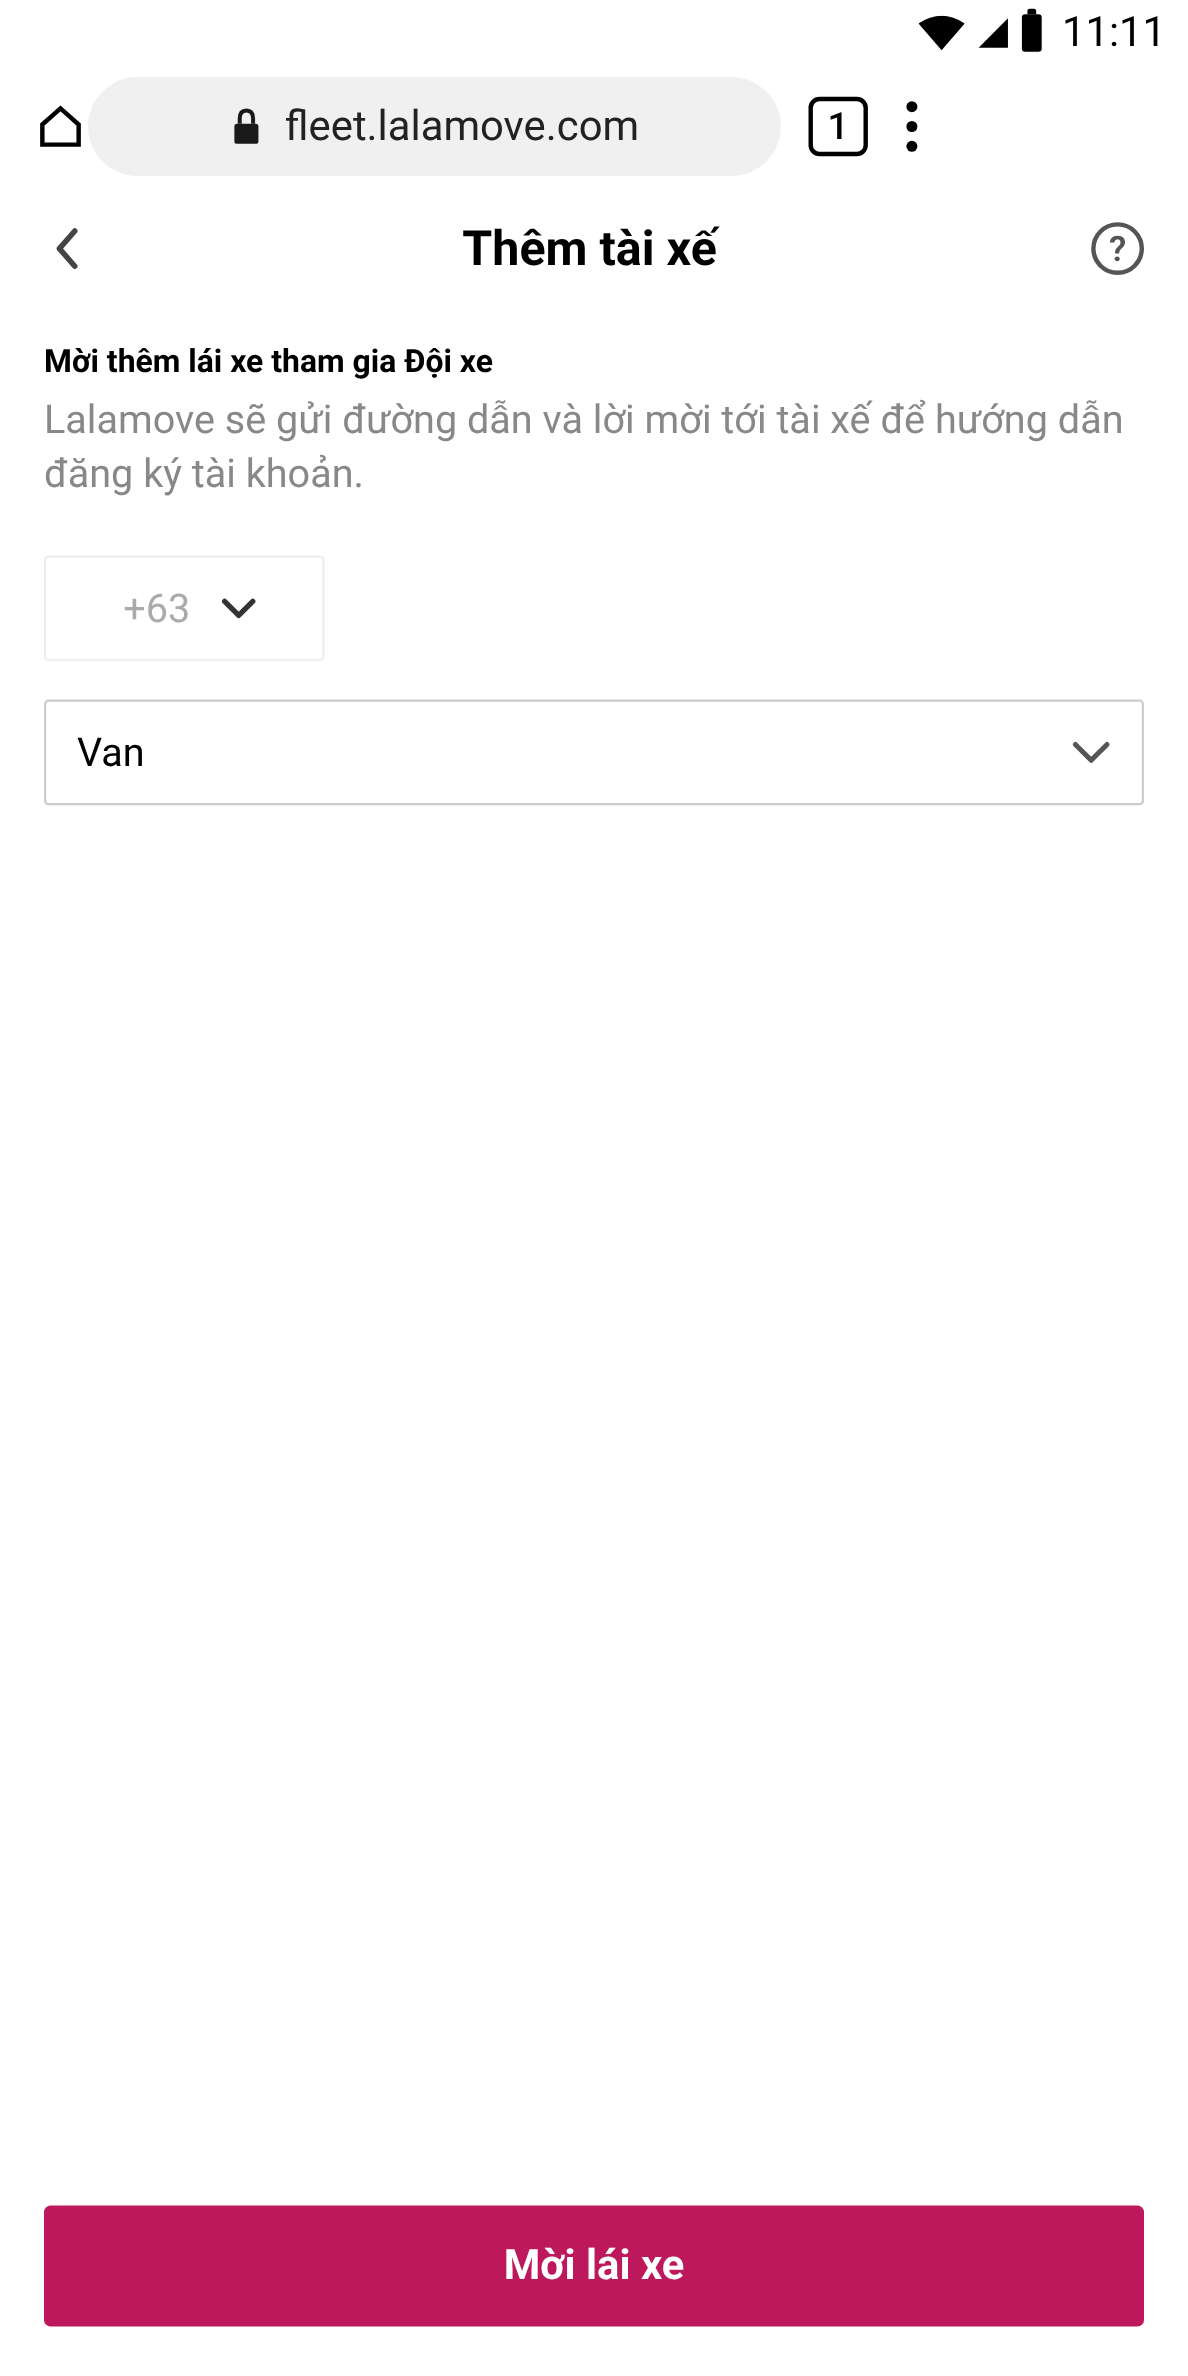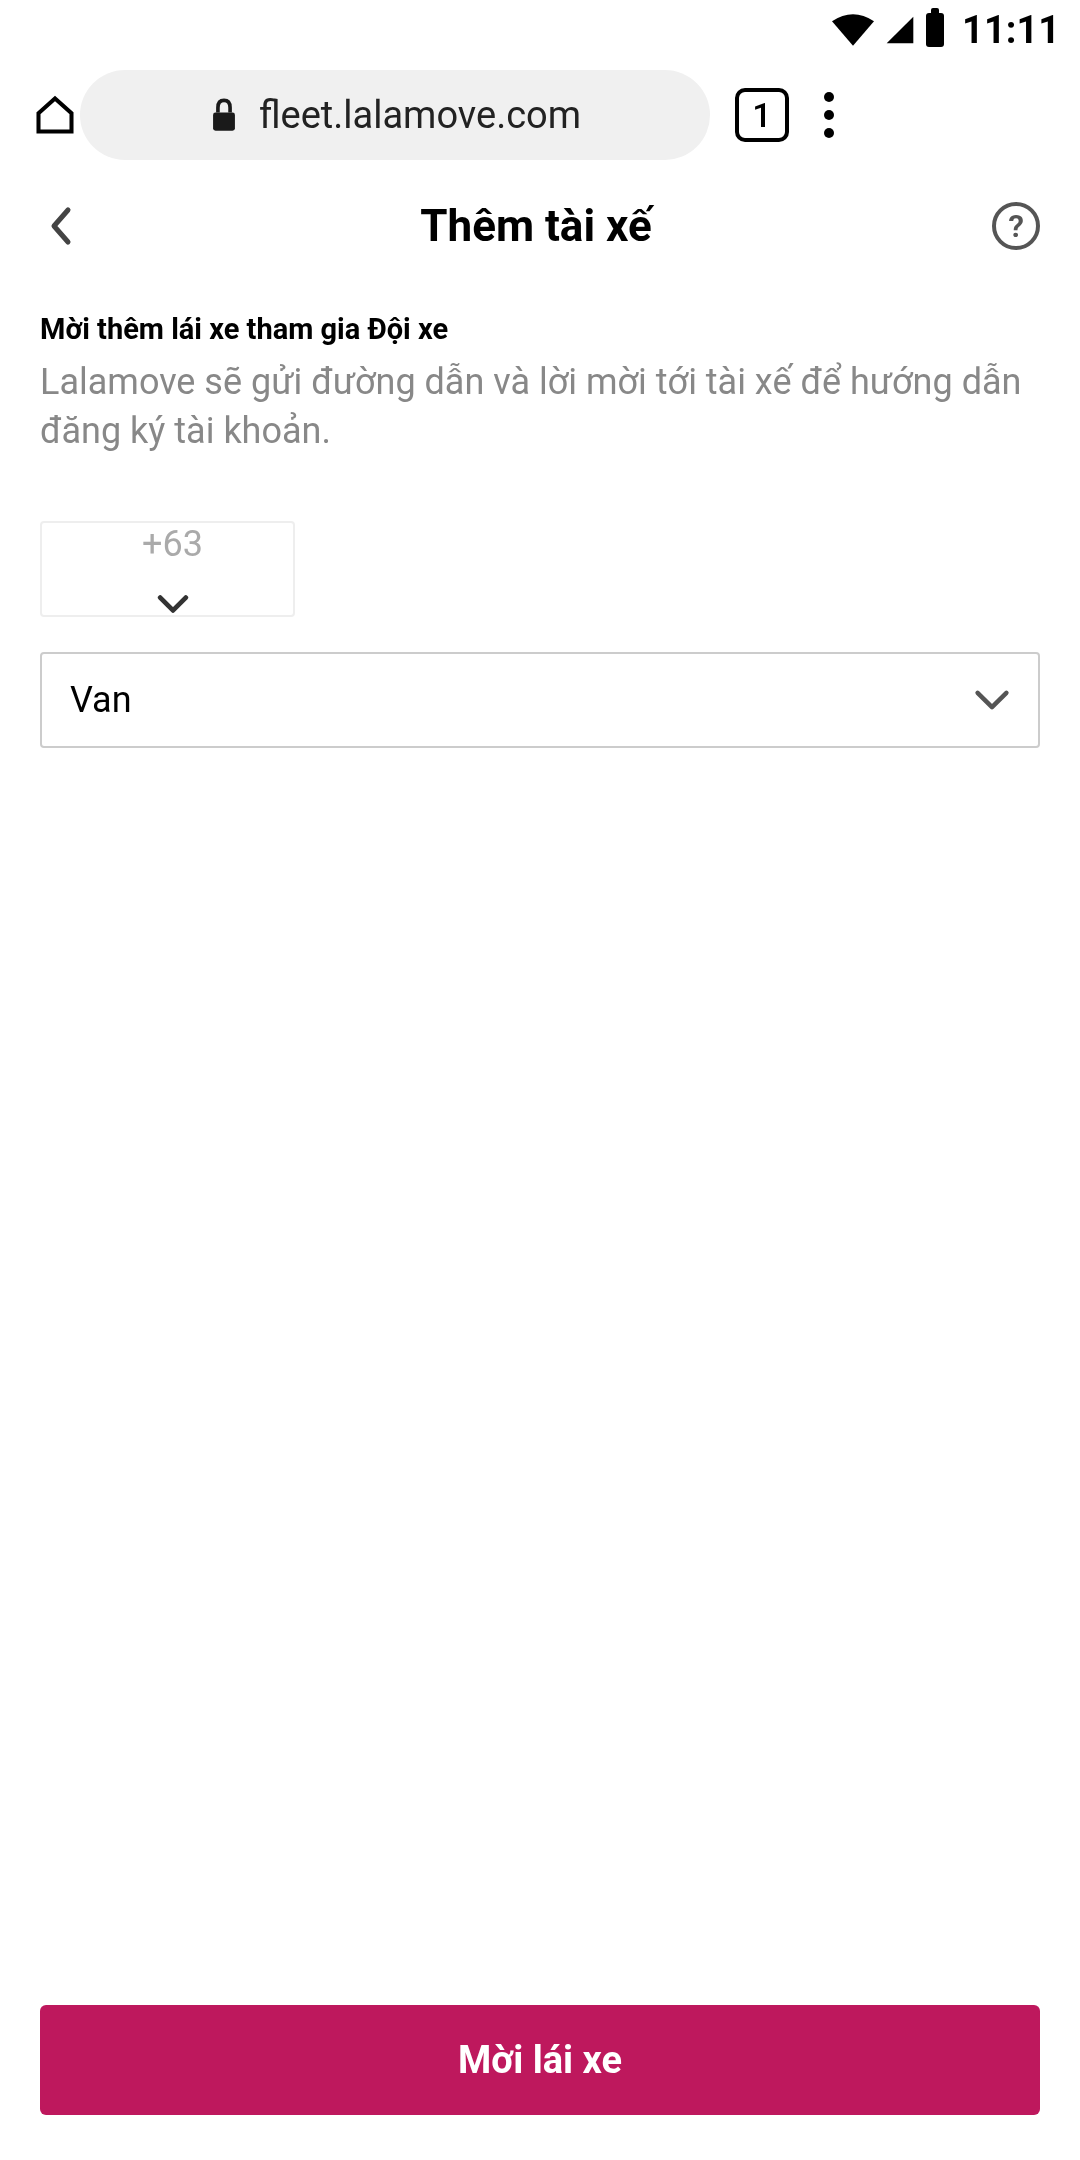--- a/index.html
+++ b/index.html
@@ -17,21 +17,21 @@
     .status-bar {
       height: 60px;
       display: flex;
       justify-content: flex-end;
       align-items: center;
       padding: 0 20px;
       gap: 8px;
     }
     .status-bar .time {
       font-size: 38px;
-      font-weight: 700;
+      font-weight: 400;
       color: #000;
       margin-left: 10px;
     }
     .battery-icon {
       width: 18px;
       height: 34px;
       background: #000;
       border-radius: 3px;
       position: relative;
     }
@@ -142,21 +142,21 @@
     .section-title {
       font-size: 29px;
       font-weight: 700;
       color: #000;
       margin-bottom: 12px;
     }
     .section-desc {
       font-size: 36px;
       color: #888;
       line-height: 1.35;
-      margin-bottom: 66px;
+      margin-bottom: 50px;
     }
     .form-field {
       position: relative;
       margin-bottom: 35px;
     }
     .field-label {
       position: absolute;
       top: -14px;
       left: 24px;
       background: #fff;
@@ -182,21 +182,20 @@
     .country-code {
       width: 255px;
       height: 96px;
       border: 2px solid #eee;
       border-radius: 4px;
       display: flex;
       align-items: center;
       justify-content: center;
       gap: 28px;
       padding-left: 10px;
-      flex-direction: column;
     }
     .country-code-text {
       font-size: 36px;
       color: #aaa;
     }
     .chevron-down {
       width: 32px;
       height: 32px;
     }
     .phone-field-wrapper {

